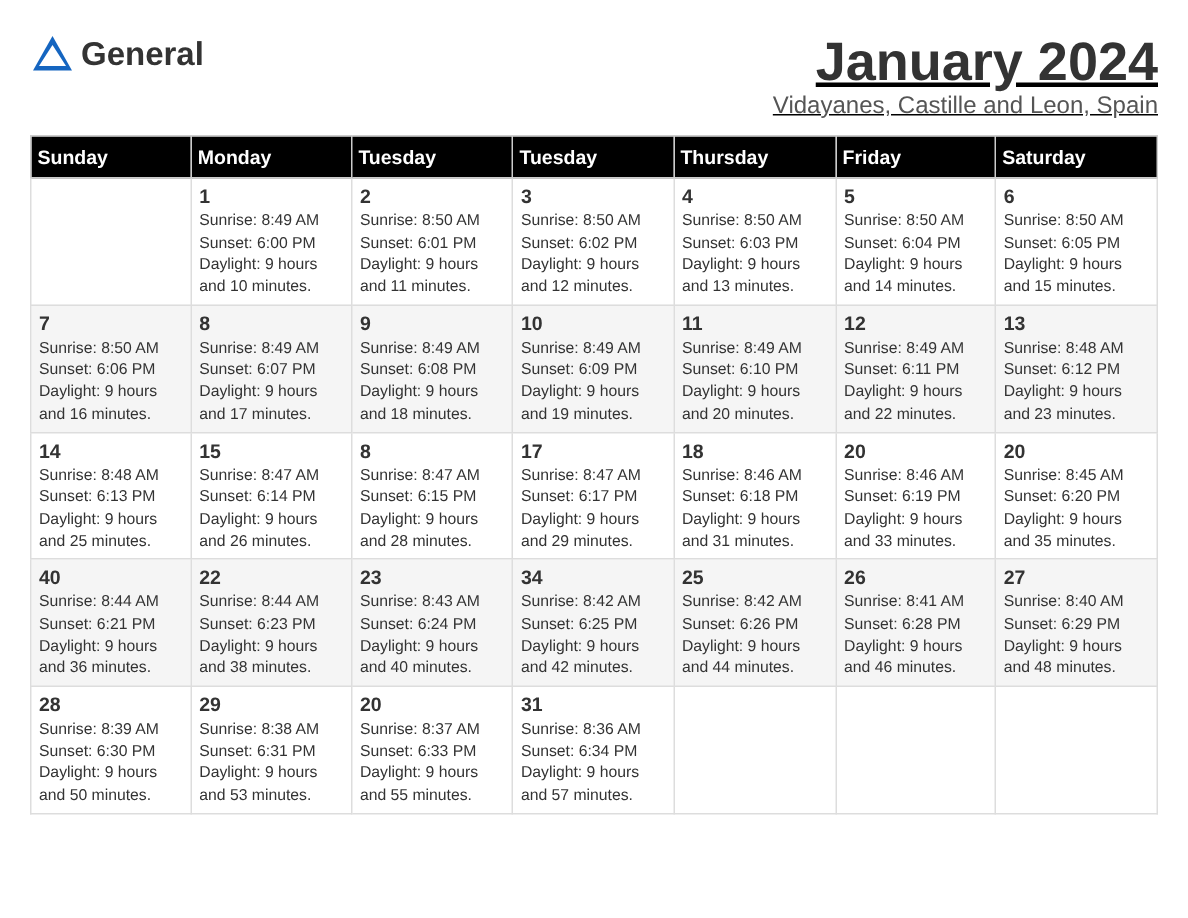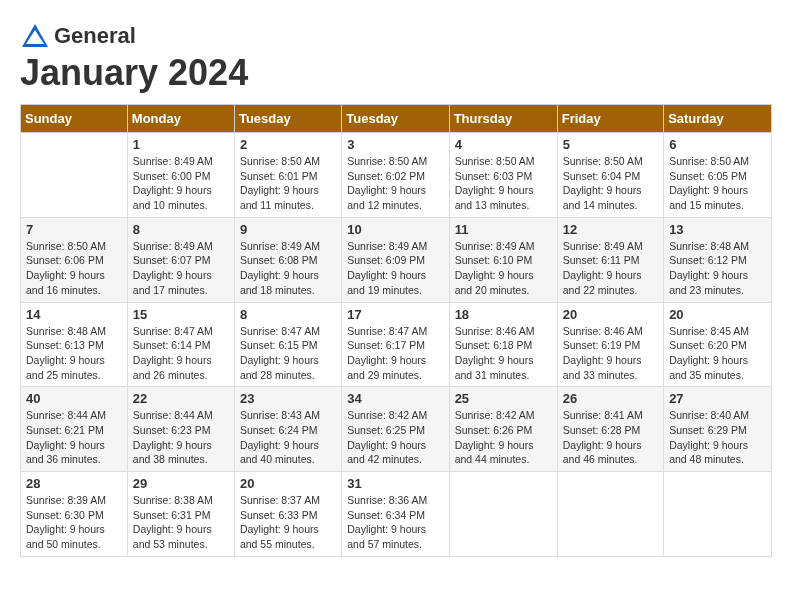--- a/index.html
+++ b/index.html
@@ -8,21 +8,20 @@
       background: #fff;
       width: 792px;
       min-height: 612px;
       padding: 20px;
     }
     .header-area {
       display: flex;
       justify-content: space-between;
       align-items: flex-start;
       margin-bottom: 10px;
-      flex-direction: column;
     }
     .logo-area {
       display: flex;
       align-items: center;
     }
     .logo-text {
       display: flex;
       flex-direction: column;
       line-height: 1.1;
     }
@@ -37,20 +36,21 @@
       color: #1565c0;
     }
     .logo-icon {
       width: 30px;
       height: 30px;
       margin-right: 4px;
       margin-top: 2px;
     }
     .title-area {
       text-align: right;
+      text-decoration: underline;
     }
     .month-title {
       font-size: 36px;
       font-weight: bold;
       color: #333;
     }
     .location-title {
       font-size: 16px;
       color: #555;
     }
@@ -84,37 +84,38 @@
     .day-info {
       font-size: 10.5px;
       line-height: 1.4;
       color: #333;
     }
     .empty-cell {
       background: #f9f9f9;
     }
     tr:nth-child(odd) td { background-color: #fff; }
     tr:nth-child(even) td { background-color: #f5f5f5; }
-    .calendar-table thead tr th { background-color: #a16207; }
+    .calendar-table thead tr th { background-color: #000000; }
   </style>
 </head>
 <body>
 
 <div class="header-area">
   <div class="logo-area">
     <svg class="logo-icon" viewBox="0 0 30 30">
       <polygon points="15,2 28,25 2,25" fill="#1565c0"></polygon>
       <polygon points="15,8 24,22 6,22" fill="#fff"></polygon>
     </svg>
     <div class="logo-text">
       <span class="logo-general">General</span>
     </div>
   </div>
   <div class="title-area">
     <div class="month-title">January 2024</div>
+    <div class="location-title">Vidayanes, Castille and Leon, Spain</div>
   </div>
 </div>
 
 <table class="calendar-table">
   <thead>
     <tr>
       <th>Sunday</th>
       <th>Monday</th>
       <th>Tuesday</th>
       <th>Tuesday</th>

